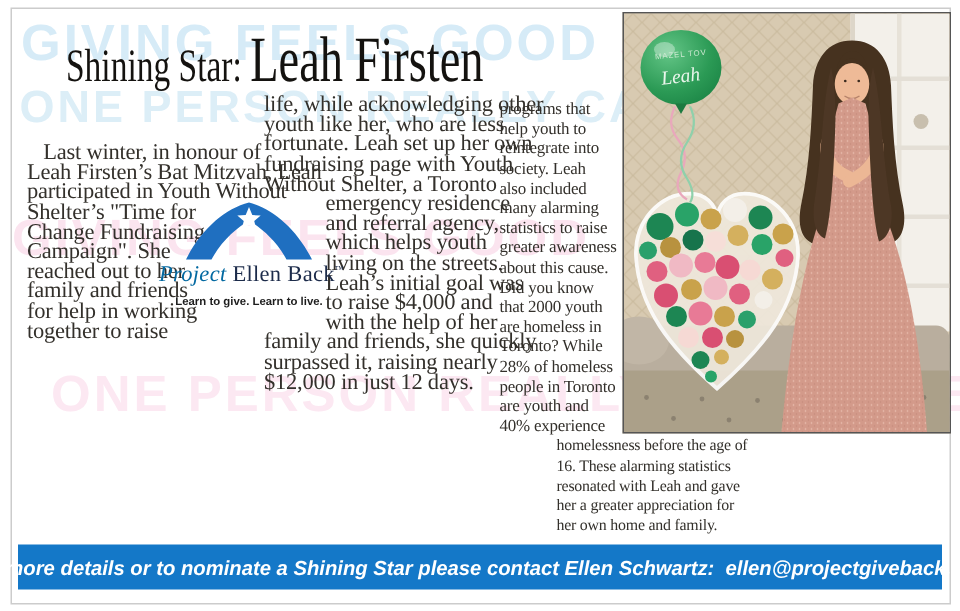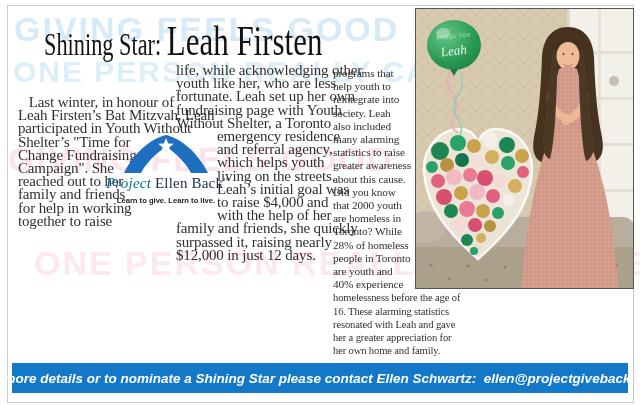--- a/index.html
+++ b/index.html
@@ -22,21 +22,21 @@
   .byline{position:absolute;left:18px;top:74px;z-index:1;font-family:"Liberation Sans",sans-serif;
           font-size:15px;color:#98979b;letter-spacing:.4px;}
   
   .seg{white-space:pre;}
   .col{position:absolute;z-index:1;font-size:15px;line-height:13.2px;letter-spacing:-.15px;}
   .col1{left:18px;top:96px;width:150px;}
   .col1 .narrow{width:98px;}
   .col2{left:176px;top:64px;width:152px;}
   .col2 .indent{margin-left:41px;width:111px;}
   .col3{left:333px;top:67px;width:100px;font-size:11.3px;}
-  .col3 .wide{font-size:10.6px;width:135px;}
+  .col3 .wide{font-size:10.6px;width:135px;margin-left:38px;}
   .col4{left:463px;top:291px;width:170px;}
   .para{margin-top:3px;}
   
   .logo{position:absolute;left:106px;top:133px;width:120px;text-align:center;z-index:2;}
   .logo .mark{display:block;margin:0 auto;}
   .logo .word{white-space:nowrap;font-size:15px;letter-spacing:.2px;}
   .logo .word .p{color:#0369a1;font-style:italic;}
   .logo .word .g{color:#1c2b4a;}
   .logo .word .tm{font-size:6px;vertical-align:super;color:#1c2b4a;}
   .logo .tag{font-family:"Liberation Sans",sans-serif;font-weight:bold;font-size:7.6px;

